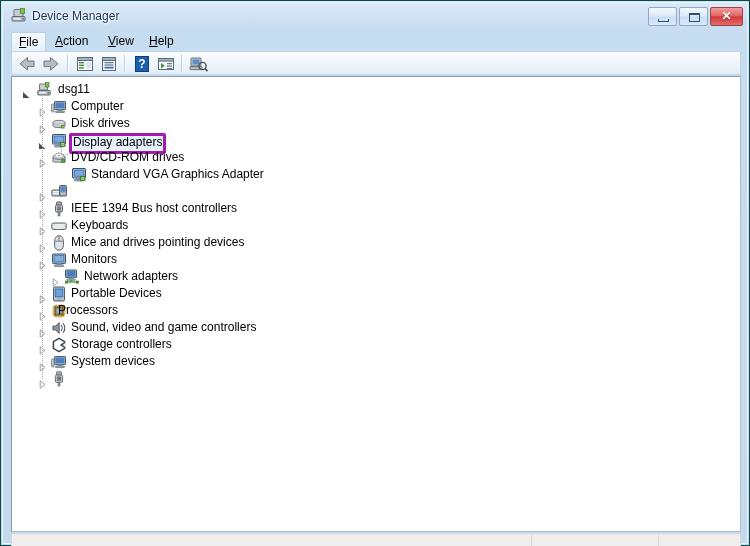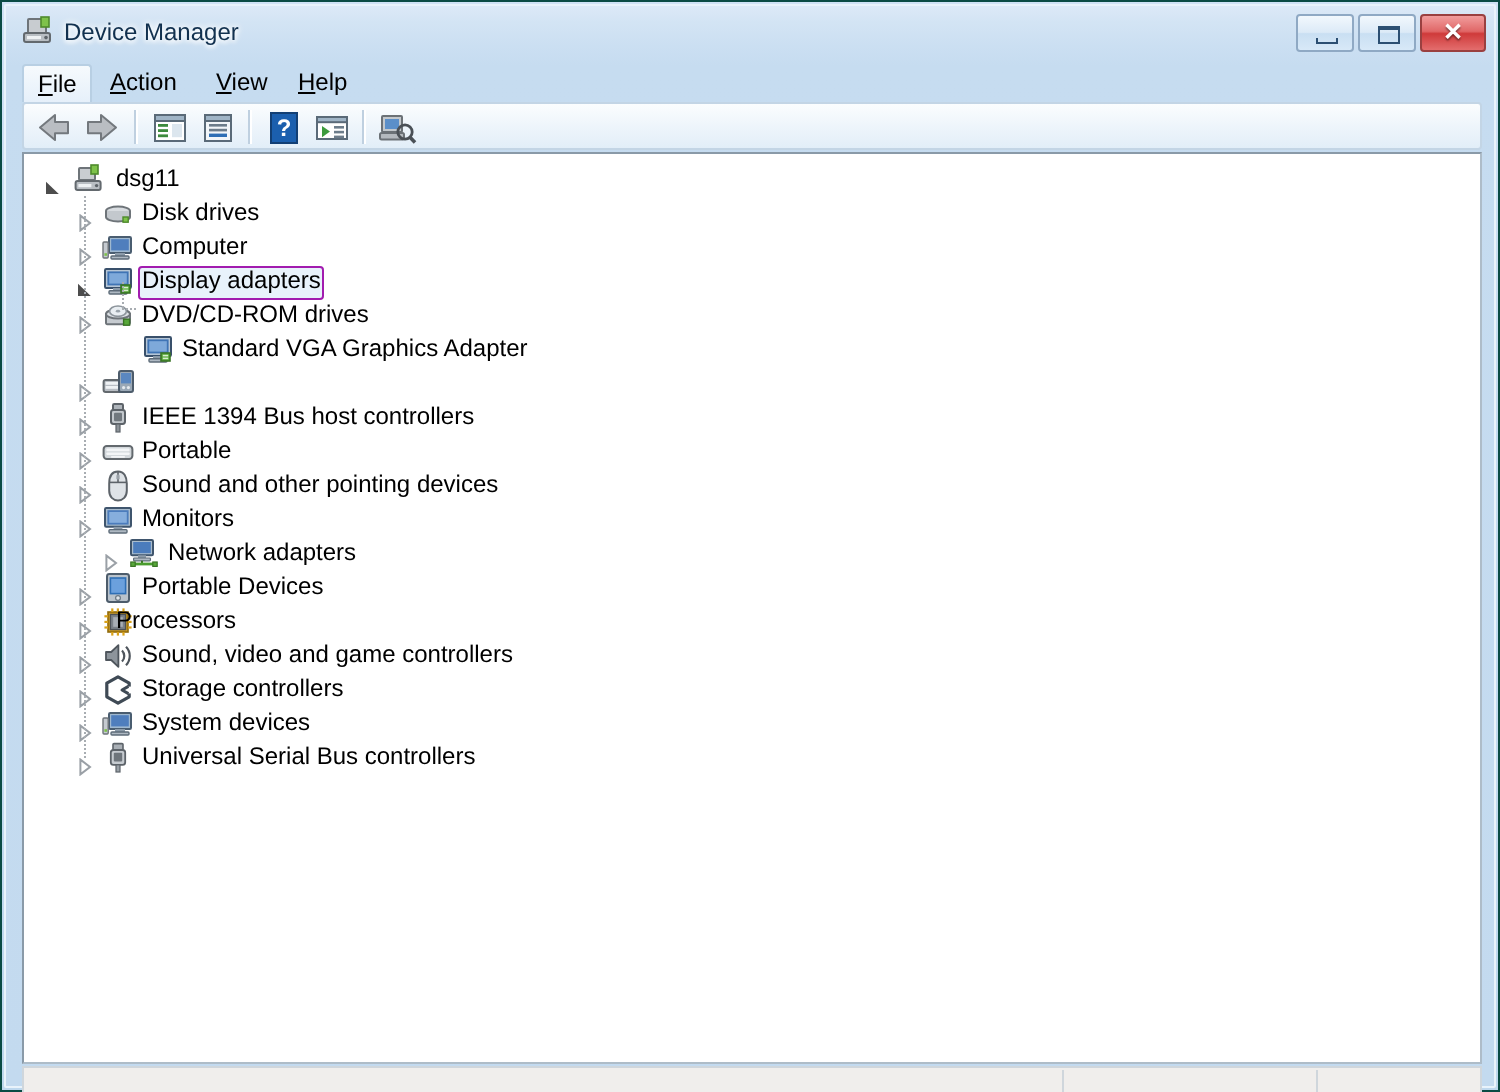--- a/index.html
+++ b/index.html
@@ -186,21 +186,21 @@
     top: 1px;
     height: 15px;
     line-height: 15px;
     font-size: 12px;
     color: #000000;
     padding: 0 2px;
     white-space: nowrap;
   }
   .row-label.selected {
     background: #e8f2fb;
-    border: 1px solid #a21caf;
+    border: 3px solid #a21caf;
     border-radius: 2px;
     line-height: 13px;
     height: 15px;
     padding: 0 1px;
   }
 
   
   #status-bar {
     position: absolute;
     left: 8px; top: 530px;
@@ -340,39 +340,39 @@
                 <rect x="2.2" y="10" width="6.5" height="1.6" fill="#eef1f3"></rect>
                 <circle cx="11.3" cy="10.8" r="0.85" fill="#5d6369"></circle>
               </svg></span>
             <span class="row-label" style="left: 44px;">dsg11</span>
           </div>
           <div class="tree-row" style="height: 17px;">
             <span class="expander" style="left: 26px;"><svg width="9" height="9" viewBox="0 0 9 9">
                 <path d="M2.2 0.8 L7 4.5 L2.2 8.2 Z" fill="none" stroke="#9aa0a6" stroke-width="1"></path>
               </svg></span>
             <span class="row-icon" style="left: 39px;"><svg width="16" height="16" viewBox="0 0 16 16">
-                <ellipse cx="8" cy="6.5" rx="6" ry="2.2" fill="#d8dce0" stroke="#6e7479"></ellipse>
-                <path d="M2 6.5 v3 a6 2.2 0 0 0 12 0 v-3" fill="#c3c8cd" stroke="#6e7479"></path>
-                <rect x="10.5" y="9.5" width="2.6" height="2.6" fill="#7ec24a" stroke="#4e8a2b" stroke-width="0.7"></rect>
-              </svg></span>
-            <span class="row-label" style="left: 57px;">Disk drives</span>
-          </div>
-          <div class="tree-row" style="height: 17px;">
-            <span class="expander" style="left: 26px;"><svg width="9" height="9" viewBox="0 0 9 9">
-                <path d="M2.2 0.8 L7 4.5 L2.2 8.2 Z" fill="none" stroke="#9aa0a6" stroke-width="1"></path>
-              </svg></span>
-            <span class="row-icon" style="left: 39px;"><svg width="16" height="16" viewBox="0 0 16 16">
                 <rect x="3.5" y="2.5" width="11" height="8" rx="0.6" fill="#9fb8cf" stroke="#4a5d70"></rect>
                 <rect x="4.6" y="3.6" width="8.8" height="5.6" fill="#4f7ebd"></rect>
                 <rect x="6.5" y="10.5" width="5" height="1.6" fill="#8b9aa8"></rect>
                 <rect x="4.5" y="12" width="9" height="1.5" rx="0.5" fill="#aeb8c2" stroke="#5d6b78" stroke-width="0.7"></rect>
                 <rect x="0.5" y="5" width="2.6" height="8" rx="0.5" fill="#c5cad0" stroke="#6e7479" stroke-width="0.7"></rect>
                 <rect x="1.2" y="10.6" width="1.3" height="1.3" fill="#7ec24a"></rect>
               </svg></span>
             <span class="row-label" style="left: 57px;">Computer</span>
+          </div>
+          <div class="tree-row" style="height: 17px;">
+            <span class="expander" style="left: 26px;"><svg width="9" height="9" viewBox="0 0 9 9">
+                <path d="M2.2 0.8 L7 4.5 L2.2 8.2 Z" fill="none" stroke="#9aa0a6" stroke-width="1"></path>
+              </svg></span>
+            <span class="row-icon" style="left: 39px;"><svg width="16" height="16" viewBox="0 0 16 16">
+                <ellipse cx="8" cy="6.5" rx="6" ry="2.2" fill="#d8dce0" stroke="#6e7479"></ellipse>
+                <path d="M2 6.5 v3 a6 2.2 0 0 0 12 0 v-3" fill="#c3c8cd" stroke="#6e7479"></path>
+                <rect x="10.5" y="9.5" width="2.6" height="2.6" fill="#7ec24a" stroke="#4e8a2b" stroke-width="0.7"></rect>
+              </svg></span>
+            <span class="row-label" style="left: 57px;">Disk drives</span>
           </div>
           <div class="tree-row" style="height: 17px;">
             <span class="expander" style="left: 26px;"><svg width="9" height="9" viewBox="0 0 9 9">
                 <path d="M1 7 L7.4 7 L1 0.9 Z" fill="#4d4d4d"></path>
               </svg></span>
             <span class="row-icon" style="left: 39px;"><svg width="16" height="16" viewBox="0 0 16 16">
                 <rect x="1.5" y="1.5" width="13" height="9.5" rx="0.6" fill="#b6c6d6" stroke="#39506b"></rect>
                 <rect x="2.7" y="2.7" width="10.6" height="7" fill="#3f74b5"></rect>
                 <rect x="3.6" y="3.6" width="8.8" height="5.2" fill="#7ea9da"></rect>
                 <rect x="5.5" y="11" width="5" height="1.6" fill="#8b9aa8"></rect>
@@ -438,33 +438,33 @@
           <div class="tree-row" style="height: 17px;">
             <span class="expander" style="left: 26px;"><svg width="9" height="9" viewBox="0 0 9 9">
                 <path d="M2.2 0.8 L7 4.5 L2.2 8.2 Z" fill="none" stroke="#9aa0a6" stroke-width="1"></path>
               </svg></span>
             <span class="row-icon" style="left: 39px;"><svg width="16" height="16" viewBox="0 0 16 16">
                 <rect x="0.8" y="5" width="14.4" height="6.5" rx="1.6" fill="#d3d8dc" stroke="#63696e"></rect>
                 <rect x="2.2" y="6.3" width="11.6" height="1.3" rx="0.4" fill="#f3f5f7"></rect>
                 <rect x="2.2" y="8.2" width="11.6" height="1.3" rx="0.4" fill="#f3f5f7"></rect>
                 <rect x="4.5" y="10" width="7" height="0.9" rx="0.4" fill="#f3f5f7"></rect>
               </svg></span>
-            <span class="row-label" style="left: 57px;">Portable</span>
+            <span class="row-label" style="left: 57px;">Keyboards</span>
           </div>
           <div class="tree-row" style="height: 17px;">
             <span class="expander" style="left: 26px;"><svg width="9" height="9" viewBox="0 0 9 9">
                 <path d="M2.2 0.8 L7 4.5 L2.2 8.2 Z" fill="none" stroke="#9aa0a6" stroke-width="1"></path>
               </svg></span>
             <span class="row-icon" style="left: 39px;"><svg width="16" height="16" viewBox="0 0 16 16">
                 <path d="M8 0.8 C4.9 0.8 3.6 3.4 3.6 6.8 v3.6 C3.6 13.4 5.6 15.2 8 15.2 s4.4-1.8 4.4-4.8 V6.8 C12.4 3.4 11.1 0.8 8 0.8 z" fill="#dfe3e7" stroke="#5d6369"></path>
                 <line x1="8" y1="1" x2="8" y2="6" stroke="#5d6369" stroke-width="0.8"></line>
                 <path d="M3.7 6.2 h8.6" stroke="#5d6369" stroke-width="0.8" fill="none"></path>
                 <rect x="7.2" y="2.2" width="1.6" height="2.6" rx="0.7" fill="#9aa1a8"></rect>
               </svg></span>
-            <span class="row-label" style="left: 57px;">Sound and other pointing devices</span>
+            <span class="row-label" style="left: 57px;">Mice and drives pointing devices</span>
           </div>
           <div class="tree-row" style="height: 17px;">
             <span class="expander" style="left: 26px;"><svg width="9" height="9" viewBox="0 0 9 9">
                 <path d="M2.2 0.8 L7 4.5 L2.2 8.2 Z" fill="none" stroke="#9aa0a6" stroke-width="1"></path>
               </svg></span>
             <span class="row-icon" style="left: 39px;"><svg width="16" height="16" viewBox="0 0 16 16">
                 <rect x="1.5" y="2" width="13" height="9.4" rx="0.6" fill="#a9bccd" stroke="#3f556d"></rect>
                 <rect x="2.7" y="3.1" width="10.6" height="7.2" fill="#4b7cbc"></rect>
                 <rect x="3.6" y="4" width="8.8" height="5.4" fill="#86aedd"></rect>
                 <rect x="5.8" y="11.4" width="4.4" height="1.6" fill="#8b9aa8"></rect>
@@ -564,21 +564,20 @@
           <div class="tree-row" style="height: 17px;">
             <span class="expander" style="left: 26px;"><svg width="9" height="9" viewBox="0 0 9 9">
                 <path d="M2.2 0.8 L7 4.5 L2.2 8.2 Z" fill="none" stroke="#9aa0a6" stroke-width="1"></path>
               </svg></span>
             <span class="row-icon" style="left: 39px;"><svg width="16" height="16" viewBox="0 0 16 16">
                 <rect x="5.5" y="0.8" width="5" height="3.2" rx="0.5" fill="#a9afb5" stroke="#5d6369" stroke-width="0.8"></rect>
                 <rect x="4.4" y="4" width="7.2" height="7.4" rx="1.3" fill="#c6cbd0" stroke="#5d6369" stroke-width="0.9"></rect>
                 <rect x="5.9" y="5.4" width="4.2" height="4.4" rx="0.5" fill="#6e757b"></rect>
                 <rect x="7" y="11.4" width="2" height="3.6" fill="#9aa1a7" stroke="#5d6369" stroke-width="0.6"></rect>
               </svg></span>
-            <span class="row-label" style="left: 57px;">Universal Serial Bus controllers</span>
           </div>
           <div style="position: absolute; left: 30px; top: 17px; width: 1px; height: 281px; background-image: repeating-linear-gradient(rgb(168, 173, 178) 0px, rgb(168, 173, 178) 1px, transparent 1px, transparent 2px);"></div>
           <div style="position: absolute; left: 49px; top: 60px; width: 1px; height: 13px; background-image: repeating-linear-gradient(rgb(168, 173, 178) 0px, rgb(168, 173, 178) 1px, transparent 1px, transparent 2px);"></div>
           <div style="position: absolute; left: 49px; top: 73px; width: 8px; height: 1px; background-image: repeating-linear-gradient(to right, rgb(168, 173, 178) 0px, rgb(168, 173, 178) 1px, transparent 1px, transparent 2px);"></div>
         </div>
     </div>
 
     <div id="status-bar">
       <div class="status-text" style="left:6px;"></div>
       <div class="status-sep" style="left:519px;"></div>

